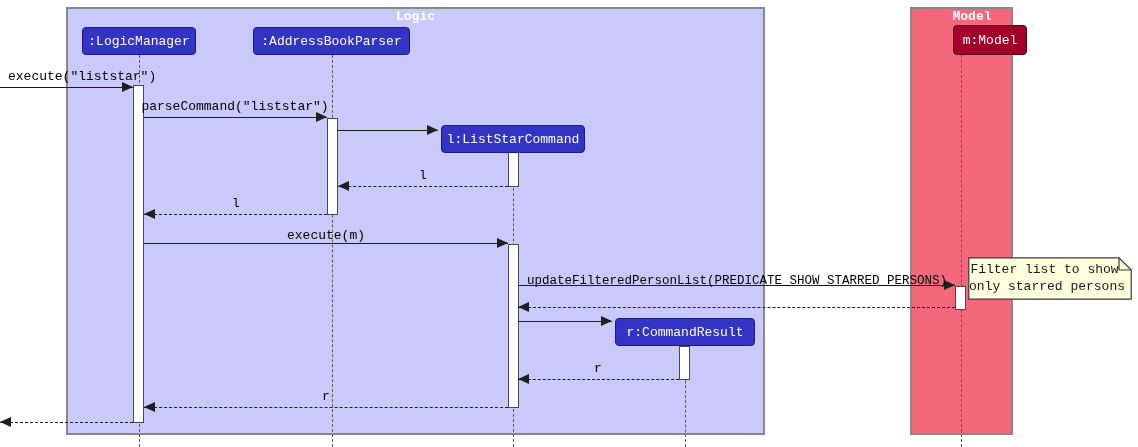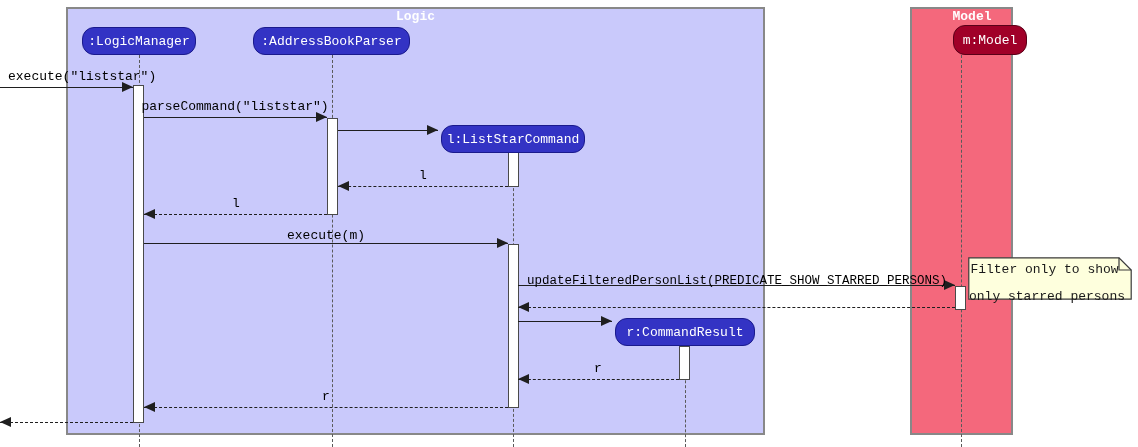--- a/index.html
+++ b/index.html
@@ -11,21 +11,21 @@
   .frame{border:2px solid var(--frame-border);}
   .frame-logic{background:var(--logic-frame-bg);}
   .frame-model{background:var(--model-frame-bg);}
   .frame-title{
     color:var(--frame-title-text);font-weight:bold;font-size:13px;
     text-align:center;line-height:14px;
   }
   .lifeline{width:0;border-left:1px dashed #5a5a5a;}
   .activation{background:#fff;border:1px solid #4a4a4a;width:11px;}
   .participant{
-    border-radius:12px;color:var(--participant-text);
+    border-radius:4px;color:var(--participant-text);
     font-size:13px;display:flex;align-items:center;justify-content:center;
     white-space:nowrap;
   }
   .participant.p-logic{background:var(--participant-bg);border:1.5px solid var(--participant-border);}
   .participant.p-model{background:var(--model-participant-bg);border:1.5px solid var(--model-participant-border);margin-left:28px;}
   .msg-line{height:0;}
   .msg-line.solid{border-top:1.5px solid var(--line);}
   .msg-line.dashed{border-top:1.5px dashed var(--line);}
   .arrow-head{width:0;height:0;border-top:5px solid transparent;border-bottom:5px solid transparent;}
   .arrow-head.right{border-left:11px solid var(--line);}
@@ -94,15 +94,15 @@
     <div class="participant p-logic" style="left: 253px; top: 27px; width: 157px; height: 28px;">:AddressBookParser</div>
     <div class="participant p-logic" style="left: 441px; top: 125px; width: 144px; height: 28px;">l:ListStarCommand</div>
     <div class="participant p-logic" style="left: 615px; top: 318px; width: 140px; height: 28px;">r:CommandResult</div>
     <div class="participant p-model" style="left: 925px; top: 25px; width: 74px; height: 30px;">m:Model</div>
     <div class="note-box" style="left: 968px; top: 257px; width: 164px; height: 43px;">
       <svg style="position:absolute;left:0;top:0" width="164" height="43" viewBox="0 0 164 43">
         <path d="M0.8,0.8 H151 L163.2,13 V42.2 H0.8 Z" fill="#FEFFDD" stroke="#3A3A3A" stroke-width="1.2"></path>
         <path d="M151,0.8 V13 H163.2" fill="none" stroke="#3A3A3A" stroke-width="1.2"></path>
       </svg>
     </div>
-    <div class="note-text" style="left: 969px; top: 262px; width: 151px;">Filter only to show</div>
-    <div class="note-text" style="left: 969px; top: 289px; width: 151px;">only starred persons</div>
+    <div class="note-text" style="left: 969px; top: 262px; width: 151px;">Filter list to show</div>
+    <div class="note-text" style="left: 969px; top: 279px; width: 151px;">only starred persons</div>
   </div>
 
 </body></html>

